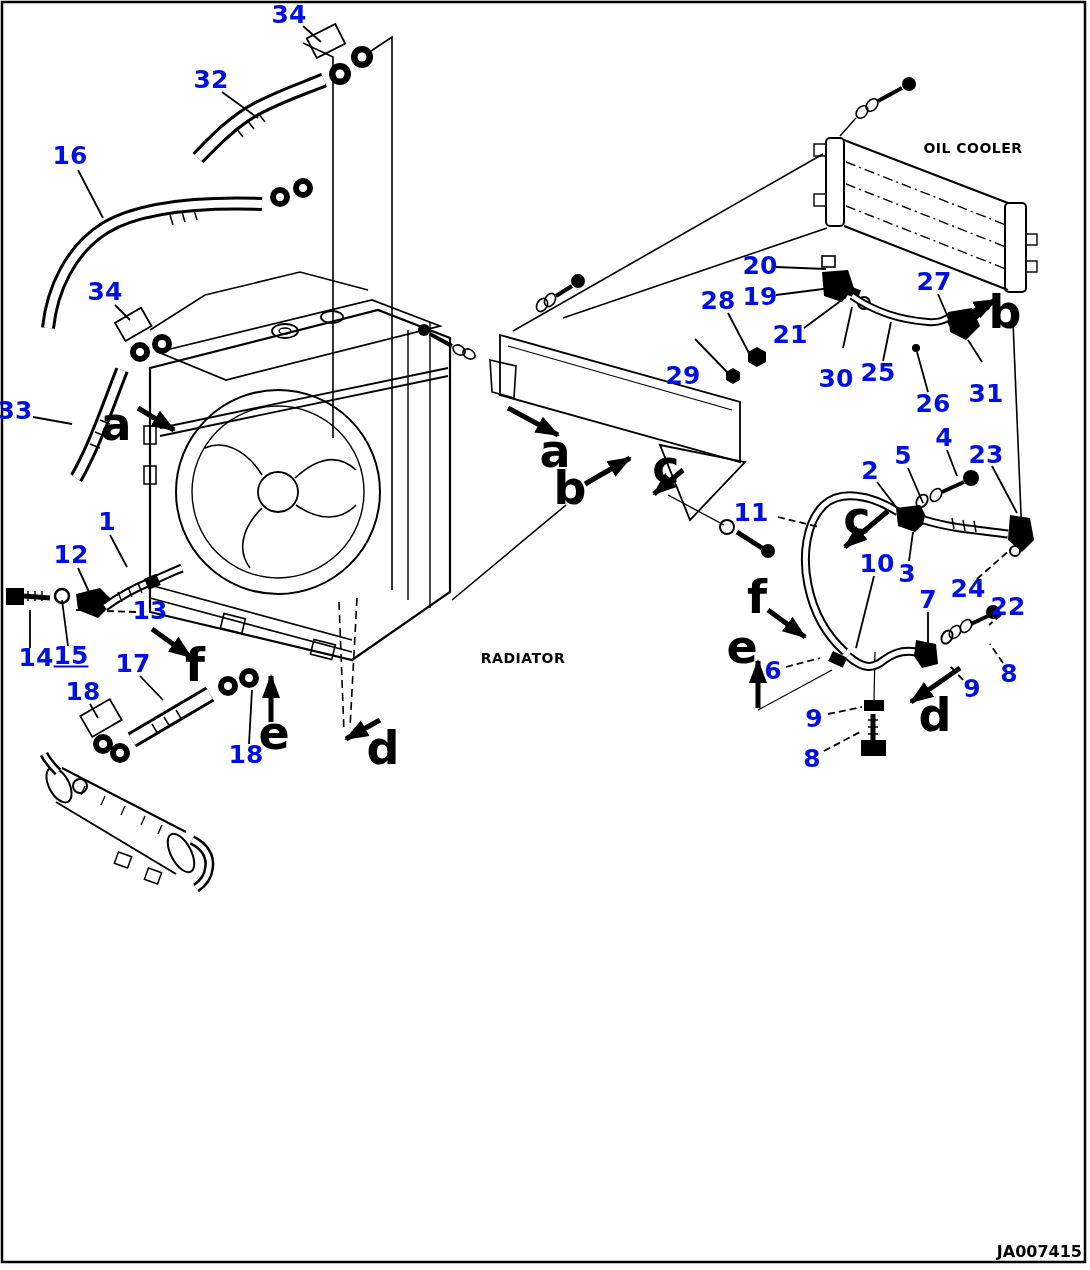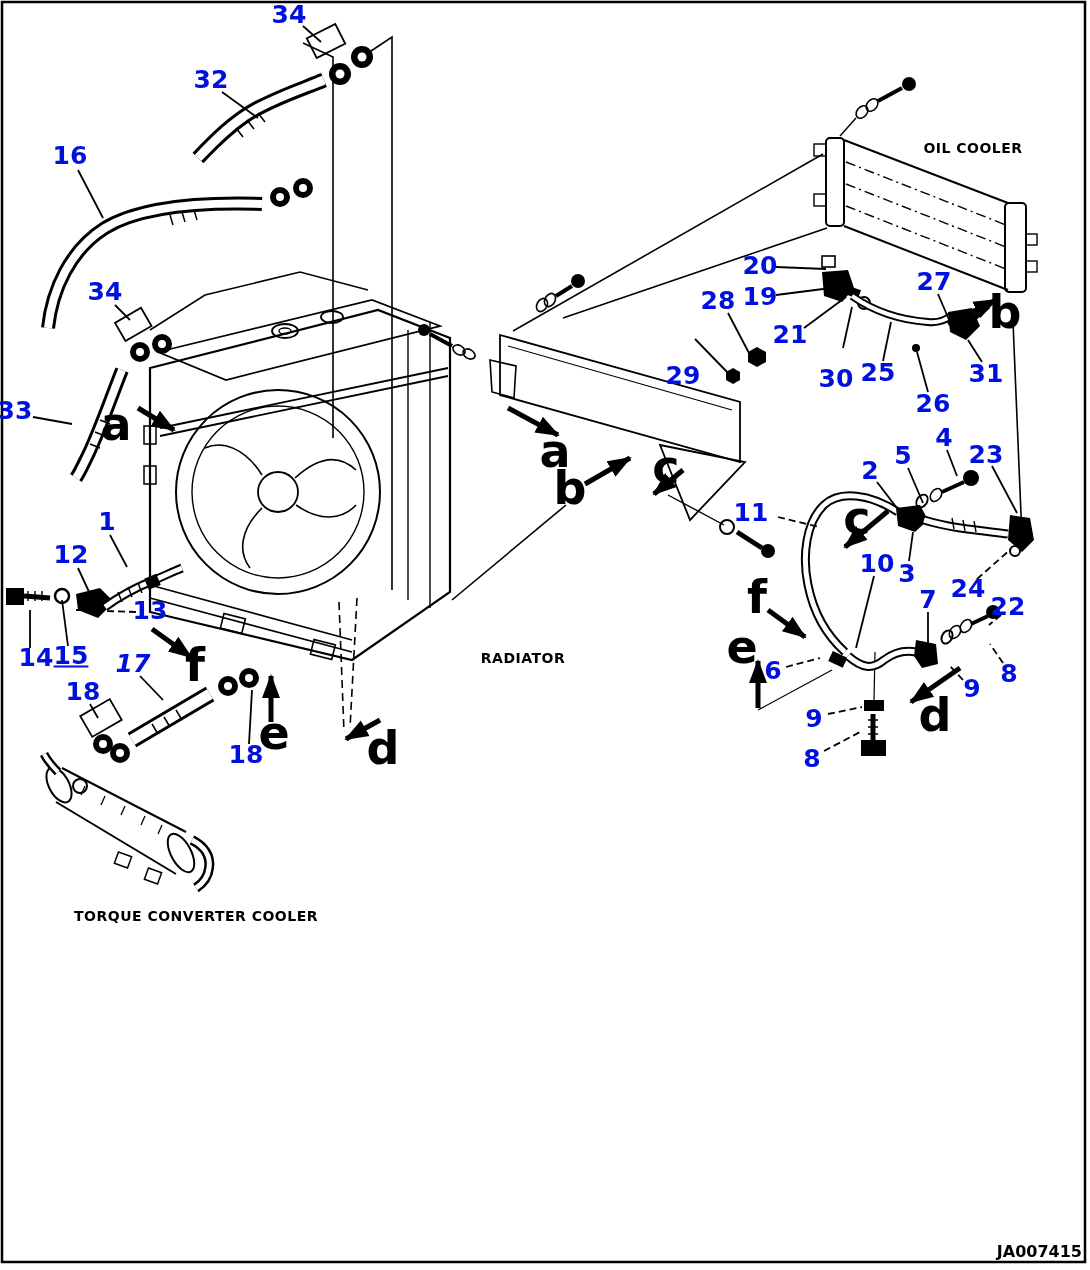--- a/index.html
+++ b/index.html
@@ -267,44 +267,43 @@
       <line x1="948" y1="324" x2="996" y2="300" stroke="#000000" stroke-width="5" marker-end="url(#ah)"></line>
       <line x1="888" y1="511" x2="845" y2="547" stroke="#000000" stroke-width="5" marker-end="url(#ah)"></line>
       <line x1="768" y1="610" x2="805" y2="637" stroke="#000000" stroke-width="5" marker-end="url(#ah)"></line>
       <line x1="758" y1="708" x2="758" y2="661" stroke="#000000" stroke-width="5" marker-end="url(#ah)"></line>
       <line x1="960" y1="668" x2="911" y2="702" stroke="#000000" stroke-width="5" marker-end="url(#ah)"></line>
     </svg>
 
   <div id="labels-layer">
     <div class="section-label" style="left:973px;top:148px;">OIL COOLER</div>
     <div class="section-label" style="left:523px;top:658px;">RADIATOR</div>
-    <div class="section-label" style="left:196px;top:916px;">TORQUE CONVERTER COOLER</div>
     <div class="code-label" style="left:1082px;top:1251px;">JA007415</div>
   <div class="callout" style="left: 289px; top: 14px;">34</div>
       <div class="callout" style="left: 211px; top: 79px;">32</div>
       <div class="callout" style="left: 70px; top: 155px;">16</div>
       <div class="callout" style="left: 105px; top: 291px;">34</div>
       <div class="callout" style="left: 15px; top: 410px;">33</div>
       <div class="callout" style="left: 107px; top: 521px;">1</div>
       <div class="callout" style="left: 71px; top: 554px;">12</div>
       <div class="callout" style="left: 150px; top: 610px;">13</div>
       <div class="callout" style="left: 36px; top: 657px;">14</div>
       <div class="callout" style="left: 71px; top: 655px; text-decoration: underline;">15</div>
-      <div class="callout" style="left: 133px; top: 663px; font-style: italic;">17</div>
+      <div class="callout" style="left: 133px; top: 663px;">17</div>
       <div class="callout" style="left: 83px; top: 691px;">18</div>
       <div class="callout" style="left: 246px; top: 754px;">18</div>
       <div class="callout" style="left: 760px; top: 265px;">20</div>
       <div class="callout" style="left: 760px; top: 296px;">19</div>
       <div class="callout" style="left: 718px; top: 300px;">28</div>
       <div class="callout" style="left: 683px; top: 327px; margin-top: 48px;">29</div>
       <div class="callout" style="left: 790px; top: 334px;">21</div>
       <div class="callout" style="left: 836px; top: 358px; margin-top: 20px;">30</div>
       <div class="callout" style="left: 878px; top: 372px;">25</div>
       <div class="callout" style="left: 934px; top: 281px;">27</div>
-      <div class="callout" style="left: 986px; top: 373px; text-align: center;">31</div>
+      <div class="callout" style="left: 986px; top: 393px; text-align: center;">31</div>
       <div class="callout" style="left: 933px; top: 403px;">26</div>
       <div class="callout" style="left: 944px; top: 437px;">4</div>
       <div class="callout" style="left: 903px; top: 455px;">5</div>
       <div class="callout" style="left: 870px; top: 470px;">2</div>
       <div class="callout" style="left: 986px; top: 454px;">23</div>
       <div class="callout" style="left: 719px; top: 512px; margin-left: 32px;">11</div>
       <div class="callout" style="left: 907px; top: 573px;">3</div>
       <div class="callout" style="left: 877px; top: 563px;">10</div>
       <div class="callout" style="left: 968px; top: 588px;">24</div>
       <div class="callout" style="left: 928px; top: 599px;">7</div>

